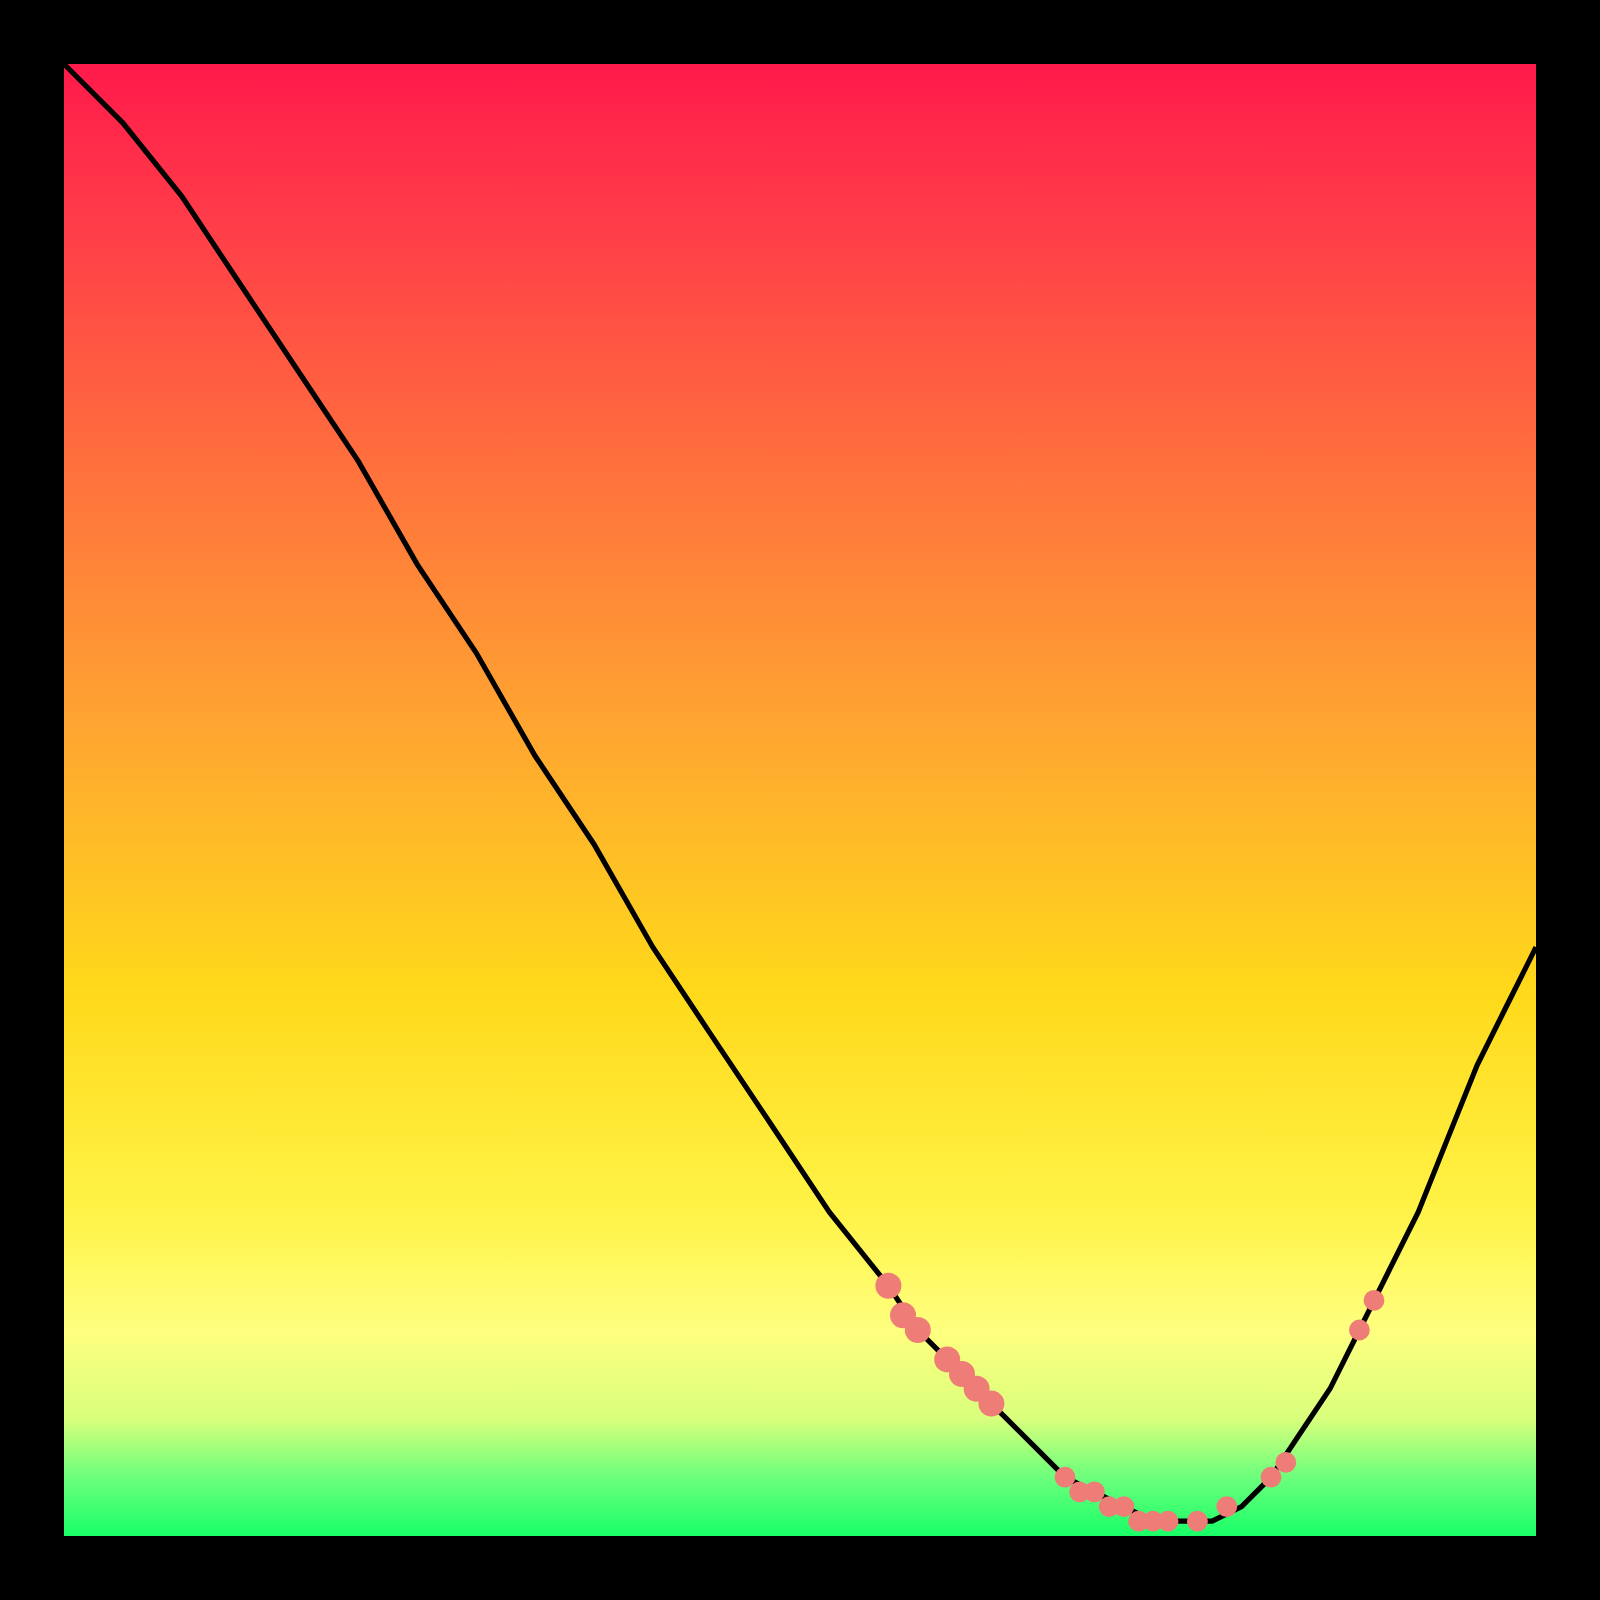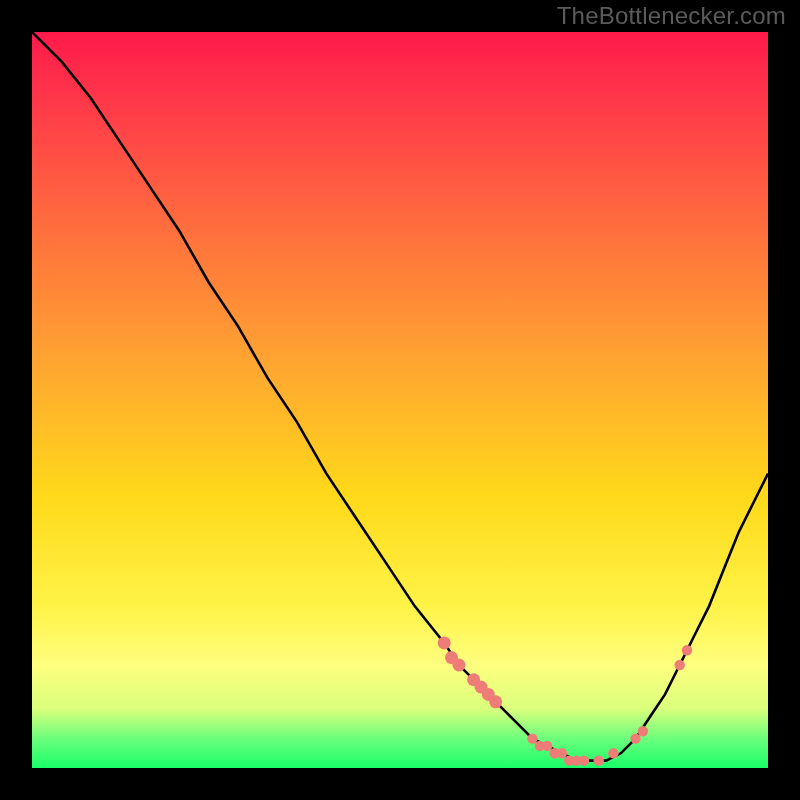--- a/index.html
+++ b/index.html
@@ -54,21 +54,20 @@
     top: 0;
     width: 736px;
     height: 736px;
     overflow: visible;
   }
 </style>
 </head>
 <body>
 
 <div class="frame">
-  <div class="attribution">TheBottlenecker.com</div>
 
   <div class="plot-area">
     <svg class="curve" viewBox="0 0 736 736" preserveAspectRatio="none">
       <path id="curve-path" fill="none" stroke="#000" stroke-width="2.6" d="M0.0 0.0 L29.4 29.4 L58.9 66.2 L88.3 110.4 L117.8 154.6 L147.2 198.7 L176.6 250.2 L206.1 294.4 L235.5 345.9 L265.0 390.1 L294.4 441.6 L323.8 485.8 L353.3 529.9 L382.7 574.1 L412.2 610.9 L426.9 633.0 L441.6 647.7 L456.3 662.4 L471.0 677.1 L485.8 691.8 L500.5 706.6 L515.2 713.9 L529.9 721.3 L544.6 728.6 L559.4 728.6 L574.1 728.6 L588.8 721.3 L603.5 706.6 L618.2 684.5 L633.0 662.4 L647.7 633.0 L662.4 603.5 L677.1 574.1 L691.8 537.3 L706.6 500.5 L721.3 471.0 L736.0 441.6"></path>
       <g id="markers">
           <circle cx="412.2" cy="610.9" r="6.5" fill="#ee7c77"></circle>
           <circle cx="419.5" cy="625.6" r="6.5" fill="#ee7c77"></circle>
           <circle cx="426.9" cy="633.0" r="6.5" fill="#ee7c77"></circle>
           <circle cx="441.6" cy="647.7" r="6.5" fill="#ee7c77"></circle>
           <circle cx="449.0" cy="655.0" r="6.5" fill="#ee7c77"></circle>

